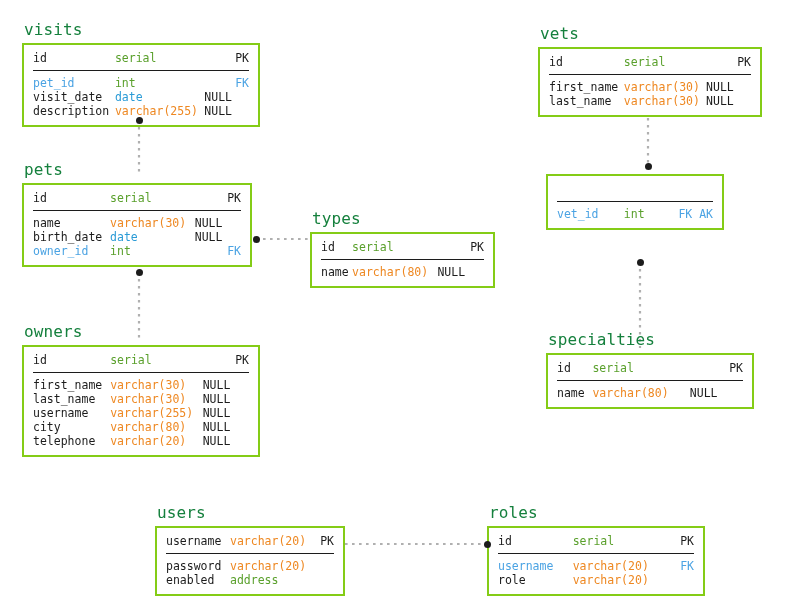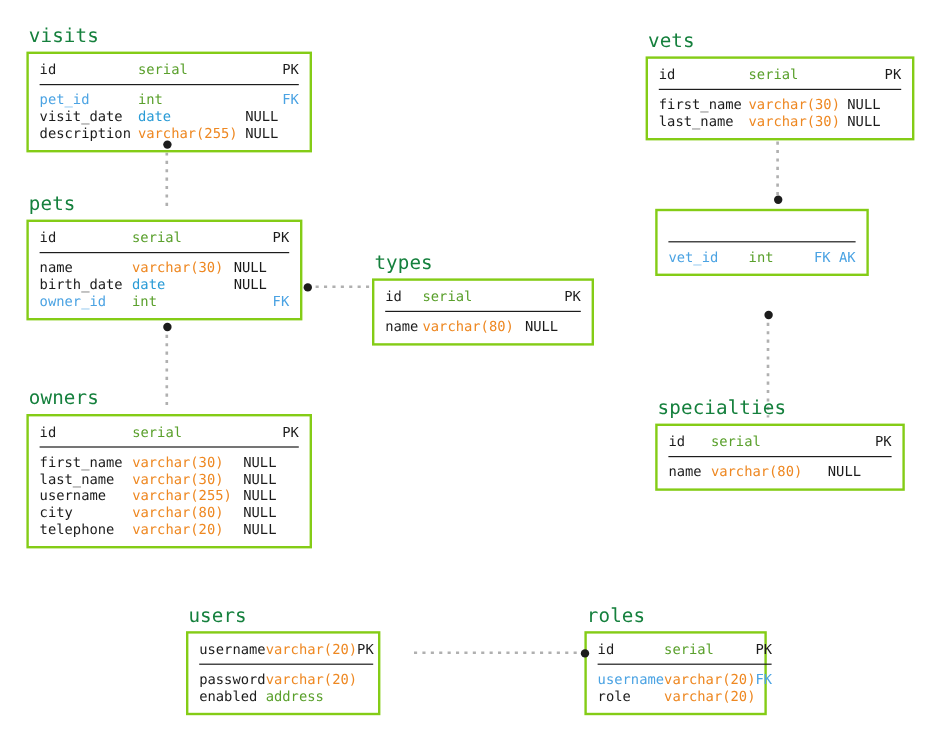--- a/index.html
+++ b/index.html
@@ -309,21 +309,21 @@
           <td class="c-name">name</td>
           <td class="c-type t-varchar">varchar(80)</td>
           <td class="c-null">NULL</td>
           <td class="c-key"></td>
         </tr>
       </tbody>
         </table>
     </div>
   </div>
 
-  <div class="entity" style="left:155px;top:503px;width:162px;">
+  <div class="entity" style="left:155px;top:503px;width:190px;">
     <div class="entity-title">users</div>
     <div class="entity-box">
       <table class="cols">
         <tbody>
             <tr class="pk-row">
           <td class="c-name">username</td>
           <td class="c-type t-varchar">varchar(20)</td>
           <td class="c-null"></td>
           <td class="c-key">PK</td>
         </tr>
@@ -342,21 +342,21 @@
           <td class="c-name">enabled</td>
           <td class="c-type t-boolean">address</td>
           <td class="c-null"></td>
           <td class="c-key"></td>
         </tr>
       </tbody>
         </table>
     </div>
   </div>
 
-  <div class="entity" style="left:487px;top:503px;width:152px;">
+  <div class="entity" style="left:487px;top:503px;width:218px;">
     <div class="entity-title">roles</div>
     <div class="entity-box">
       <table class="cols">
         <tbody>
             <tr class="pk-row">
           <td class="c-name">id</td>
           <td class="c-type t-serial">serial</td>
           <td class="c-null"></td>
           <td class="c-key">PK</td>
         </tr>

